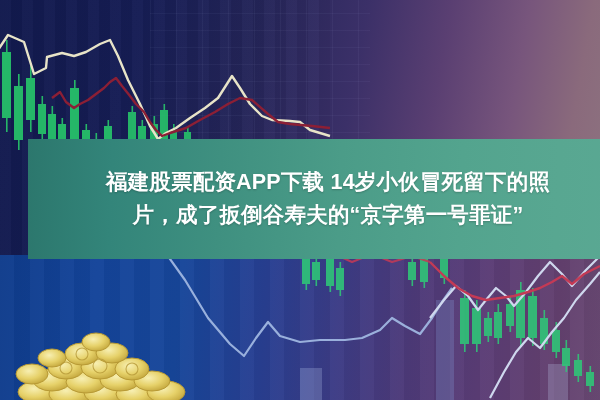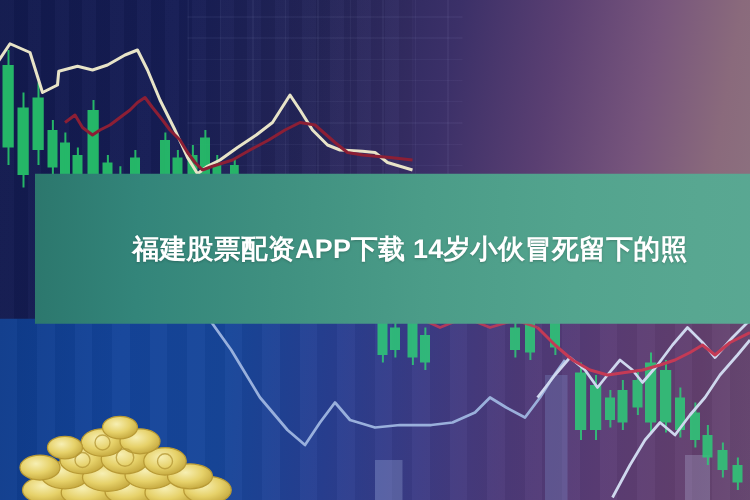--- a/index.html
+++ b/index.html
@@ -259,15 +259,16 @@
     <g fill="none" stroke="#b79a39" stroke-width="1.1" opacity=".8">
       <circle cx="92" cy="36" r="7"></circle>
       <circle cx="58" cy="38" r="6"></circle>
       <circle cx="124" cy="39" r="6"></circle>
       <circle cx="74" cy="24" r="6"></circle>
     </g>
   </svg>
 
   <div class="banner">
     <div class="banner-line">福建股票配资APP下载 14岁小伙冒死留下的照</div>
+    <div class="banner-line">片，成了扳倒谷寿夫的“京字第一号罪证”</div>
   </div>
 
 </div>
 
 </body></html>

